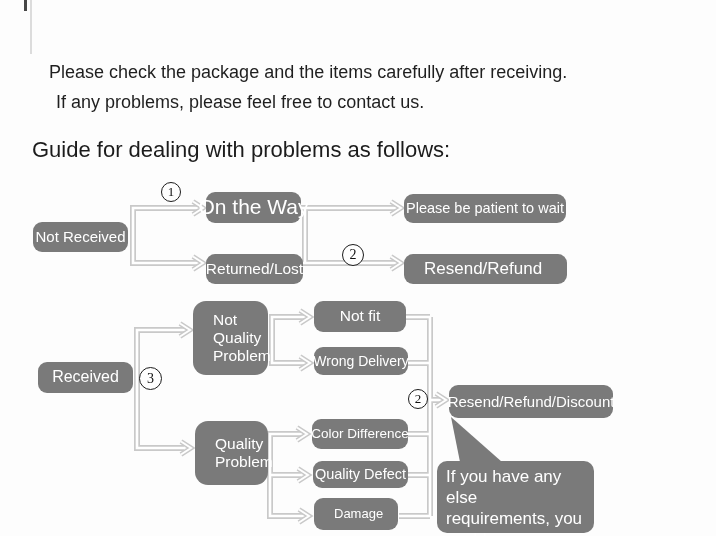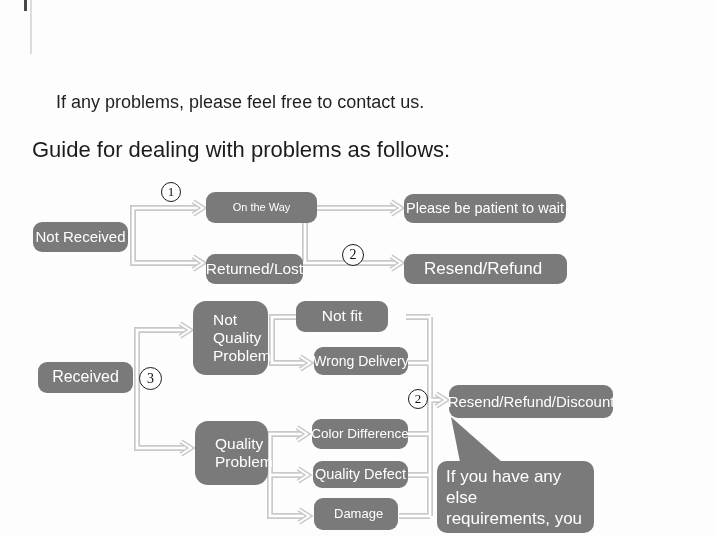--- a/index.html
+++ b/index.html
@@ -43,20 +43,21 @@
   .artifact-faint{position:absolute;left:30px;top:0;width:2px;height:54px;background:#dcdcdc;}
 </style>
 </head>
 <body>
 
 <div class="canvas">
 
   <div class="artifact-dark"></div>
   <div class="artifact-faint"></div>
 
+  <div class="sub1">Please check the package and the items carefully after receiving.</div>
   <div class="sub2">If any problems, please feel free to contact us.</div>
   <div class="guide">Guide for dealing with problems as follows:</div>
 
   <svg class="flow" width="716" height="536" viewBox="0 0 716 536">
     <defs>
       <g id="pipes">
         <path d="M 197,208 L 133,208 L 133,263 L 197,263"></path>
         <path d="M 301,208 L 397,208"></path>
         <path d="M 305,208 L 305,263"></path>
         <path d="M 303,263 L 397,263"></path>
@@ -88,30 +89,30 @@
       </g>
     </defs>
     <use href="#pipes" class="pipe-outer"></use>
     <use href="#pipes" class="pipe-inner"></use>
     <use href="#heads" class="head-outer"></use>
     <use href="#heads" class="head-inner"></use>
     <polygon points="451,417 502,462 460,462" fill="#7a7a7a"></polygon>
   </svg>
 
   <div class="box s" style="left:33px;top:222px;width:95px;height:30px;font-size:15px">Not Received</div>
-  <div class="box s" style="left:206px;top:192px;width:111px;height:31px;font-size:11px">On the Way</div>
+  <div class="box s" style="left:206px;top:192px;width:95px;height:31px;font-size:21px">On the Way</div>
   <div class="box s" style="left:206px;top:254px;width:97px;height:30px;font-size:15.5px">Returned/Lost</div>
   <div class="box s" style="left:404px;top:194px;width:162px;height:29px;font-size:14.5px">Please be patient to wait</div>
   <div class="box s left" style="left:404px;top:254px;width:163px;height:30px;font-size:17px">Resend/Refund</div>
 
   <div class="box s" style="left:38px;top:362px;width:95px;height:31px;font-size:16px">Received</div>
   <div class="box left tall" style="left:193px;top:301px;width:75px;height:74px;font-size:15.5px">Not
 Quality
 Problem</div>
-  <div class="box s" style="left:296px;top:301px;width:92px;height:31px;font-size:15.5px">Not fit</div>
+  <div class="box s" style="left:314px;top:301px;width:92px;height:31px;font-size:15.5px">Not fit</div>
   <div class="box s" style="left:314px;top:347px;width:94px;height:28px;font-size:14px">Wrong Delivery</div>
 
   <div class="box left tall" style="left:195px;top:421px;width:73px;height:64px;font-size:15.5px">Quality
 Problem</div>
   <div class="box s" style="left:312px;top:419px;width:96px;height:30px;font-size:13.5px">Color Difference</div>
   <div class="box s" style="left:313px;top:461px;width:95px;height:27px;font-size:14.5px">Quality Defect</div>
   <div class="box s left" style="left:314px;top:498px;width:84px;height:32px;font-size:13px">Damage</div>
 
   <div class="box s" style="left:449px;top:385px;width:164px;height:33px;font-size:15px">Resend/Refund/Discount</div>
 

